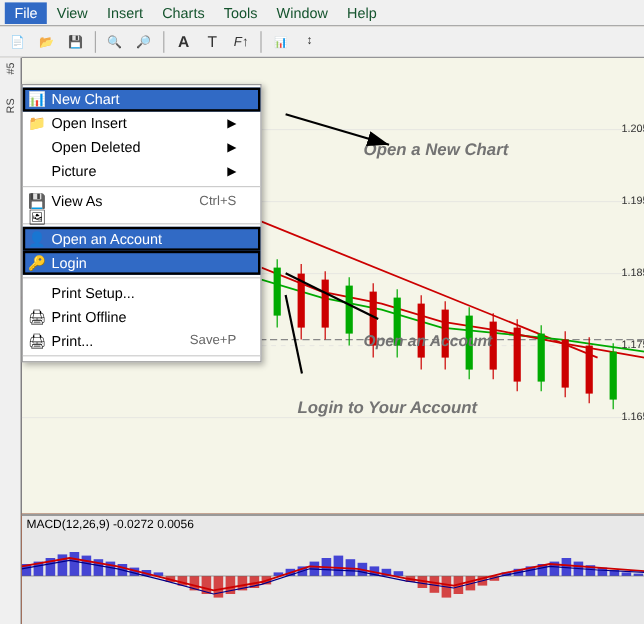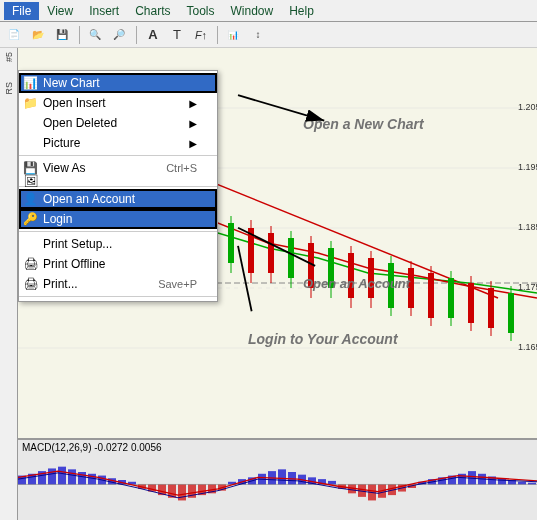--- a/index.html
+++ b/index.html
@@ -161,21 +161,21 @@
       pointer-events: none;
       white-space: nowrap;
     }
 
     
     .macd-area {
       position: absolute;
       bottom: 0;
       left: 18px;
       right: 0;
-      height: 82px;
+      height: 92px;
       background: #c2410c;
       border-top: 2px solid #999;
       overflow: hidden;
     }
     .macd-label {
       position: absolute;
       top: 2px;
       left: 4px;
       font-size: 10px;
       color: #000;

